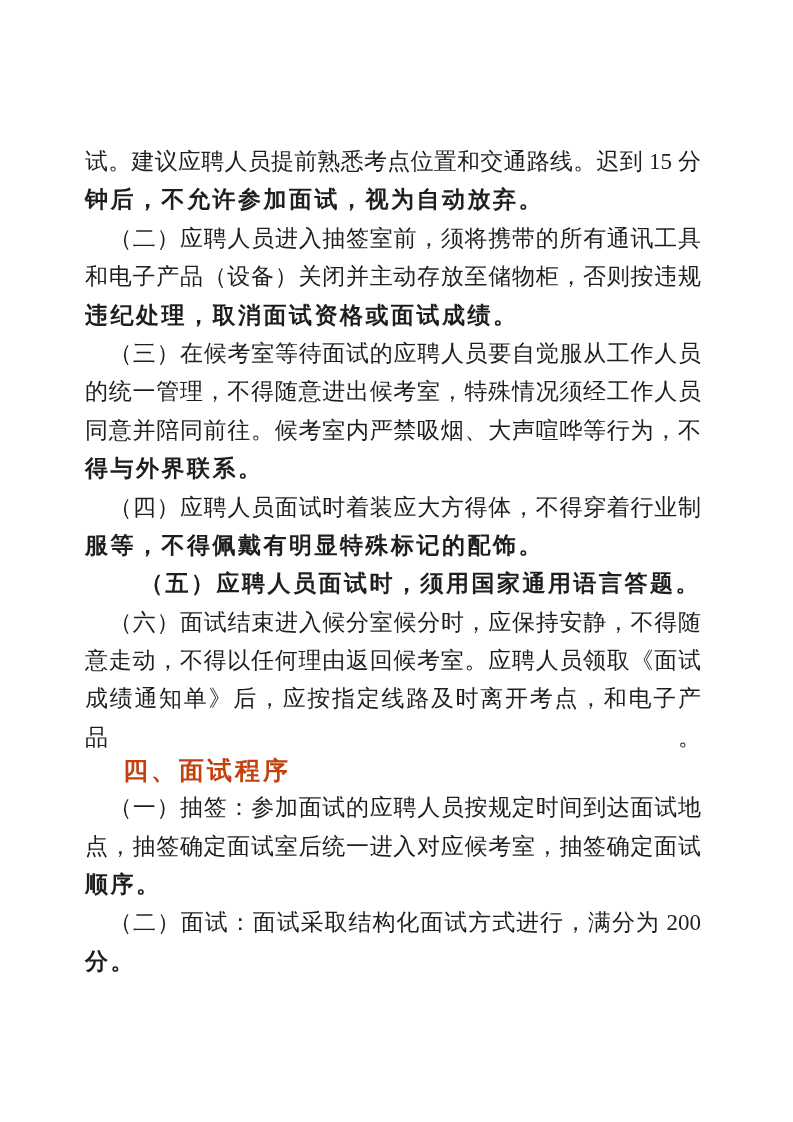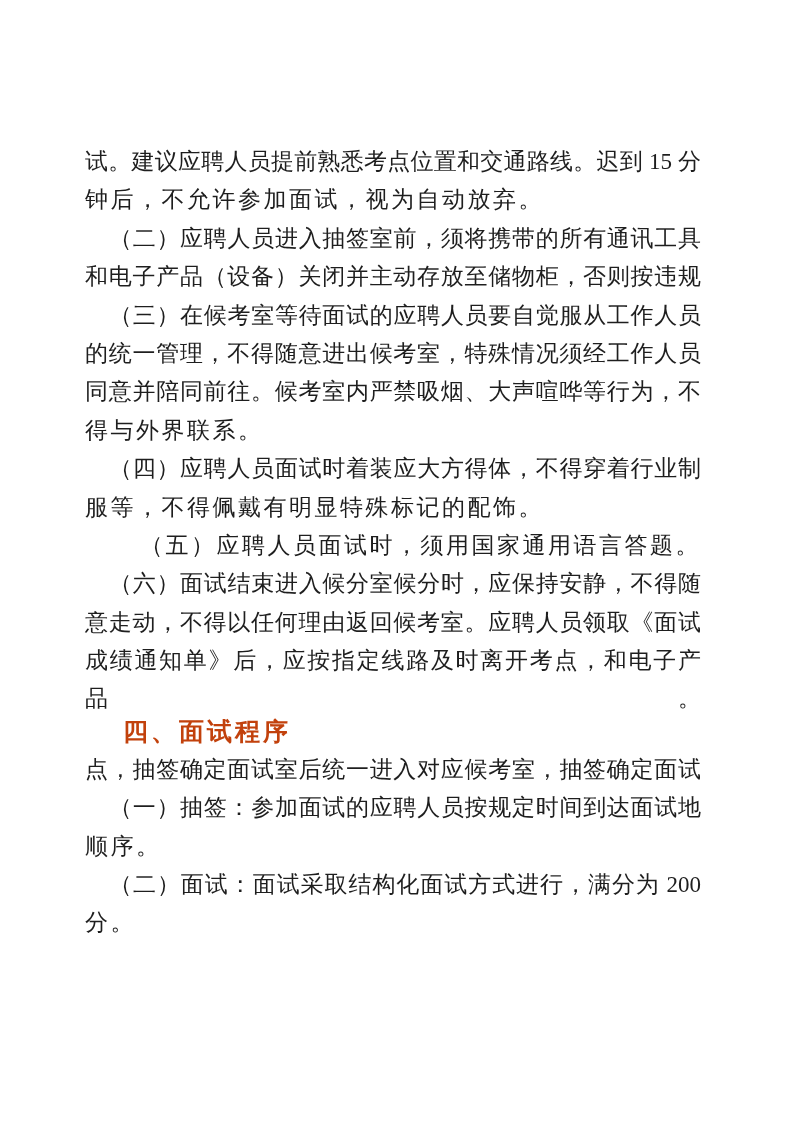--- a/index.html
+++ b/index.html
@@ -31,20 +31,21 @@
     overflow: visible;
   }
   
   .line.jl {
     text-align: justify;
     text-align-last: justify;
   }
   
   .line.nl {
     letter-spacing: 2.5px;
+    font-weight: bold;
   }
   .line.indent { padding-left: 24px; text-align: right; }
   .line.heading {
     font-family: "Liberation Sans", "DejaVu Sans", sans-serif;
     font-weight: bold;
     font-size: 25px;
     letter-spacing: 3px;
     color: #c2410c;
     padding-left: 38px;
     margin-top: 32px;
@@ -55,20 +56,21 @@
 
 <div class="page">
   <div class="textblock" id="textblock" style="color: rgb(30, 30, 30);">
       <div class="para">
         <div class="line jl">试。建议应聘人员提前熟悉考点位置和交通路线。迟到 15 分</div>
         <div class="line nl">钟后，不允许参加面试，视为自动放弃。</div>
       </div>
       <div class="para">
         <div class="line jl indent">（二）应聘人员进入抽签室前，须将携带的所有通讯工具</div>
         <div class="line jl">和电子产品（设备）关闭并主动存放至储物柜，否则按违规</div>
+        <div class="line nl">违纪处理，取消面试资格或面试成绩。</div>
       </div>
       <div class="para">
         <div class="line jl indent">（三）在候考室等待面试的应聘人员要自觉服从工作人员</div>
         <div class="line jl">的统一管理，不得随意进出候考室，特殊情况须经工作人员</div>
         <div class="line jl">同意并陪同前往。候考室内严禁吸烟、大声喧哗等行为，不</div>
         <div class="line nl">得与外界联系。</div>
       </div>
       <div class="para">
         <div class="line jl indent">（四）应聘人员面试时着装应大方得体，不得穿着行业制</div>
         <div class="line nl">服等，不得佩戴有明显特殊标记的配饰。</div>
@@ -78,22 +80,22 @@
       </div>
       <div class="para">
         <div class="line jl indent">（六）面试结束进入候分室候分时，应保持安静，不得随</div>
         <div class="line jl">意走动，不得以任何理由返回候考室。应聘人员领取《面试</div>
         <div class="line jl">成绩通知单》后，应按指定线路及时离开考点，和电子产品。</div>
       </div>
       <div class="para">
         <div class="line nl heading">四、面试程序</div>
       </div>
       <div class="para">
+        <div class="line jl indent">（一）抽签：参加面试的应聘人员按规定时间到达面试地</div>
         <div class="line jl">点，抽签确定面试室后统一进入对应候考室，抽签确定面试</div>
-        <div class="line jl indent">（一）抽签：参加面试的应聘人员按规定时间到达面试地</div>
         <div class="line nl">顺序。</div>
       </div>
       <div class="para">
         <div class="line jl indent">（二）面试：面试采取结构化面试方式进行，满分为 200</div>
         <div class="line nl">分。</div>
       </div>
     </div>
 </div>
 
 </body></html>

